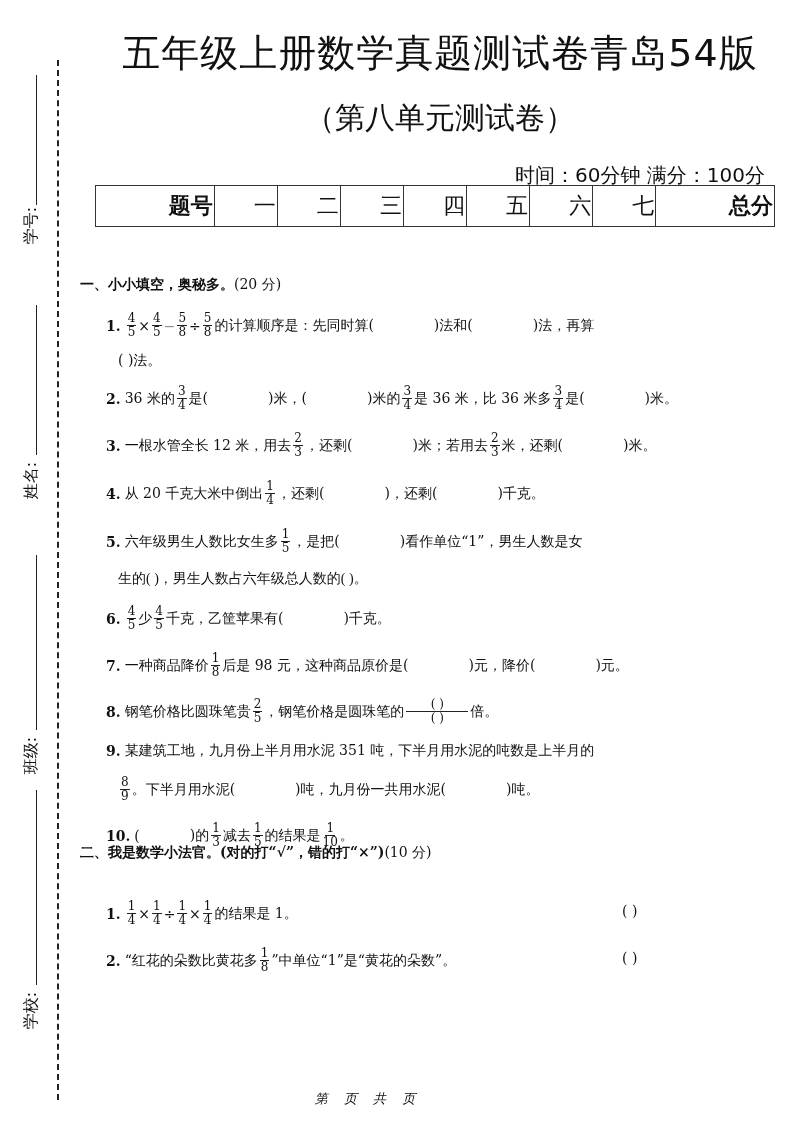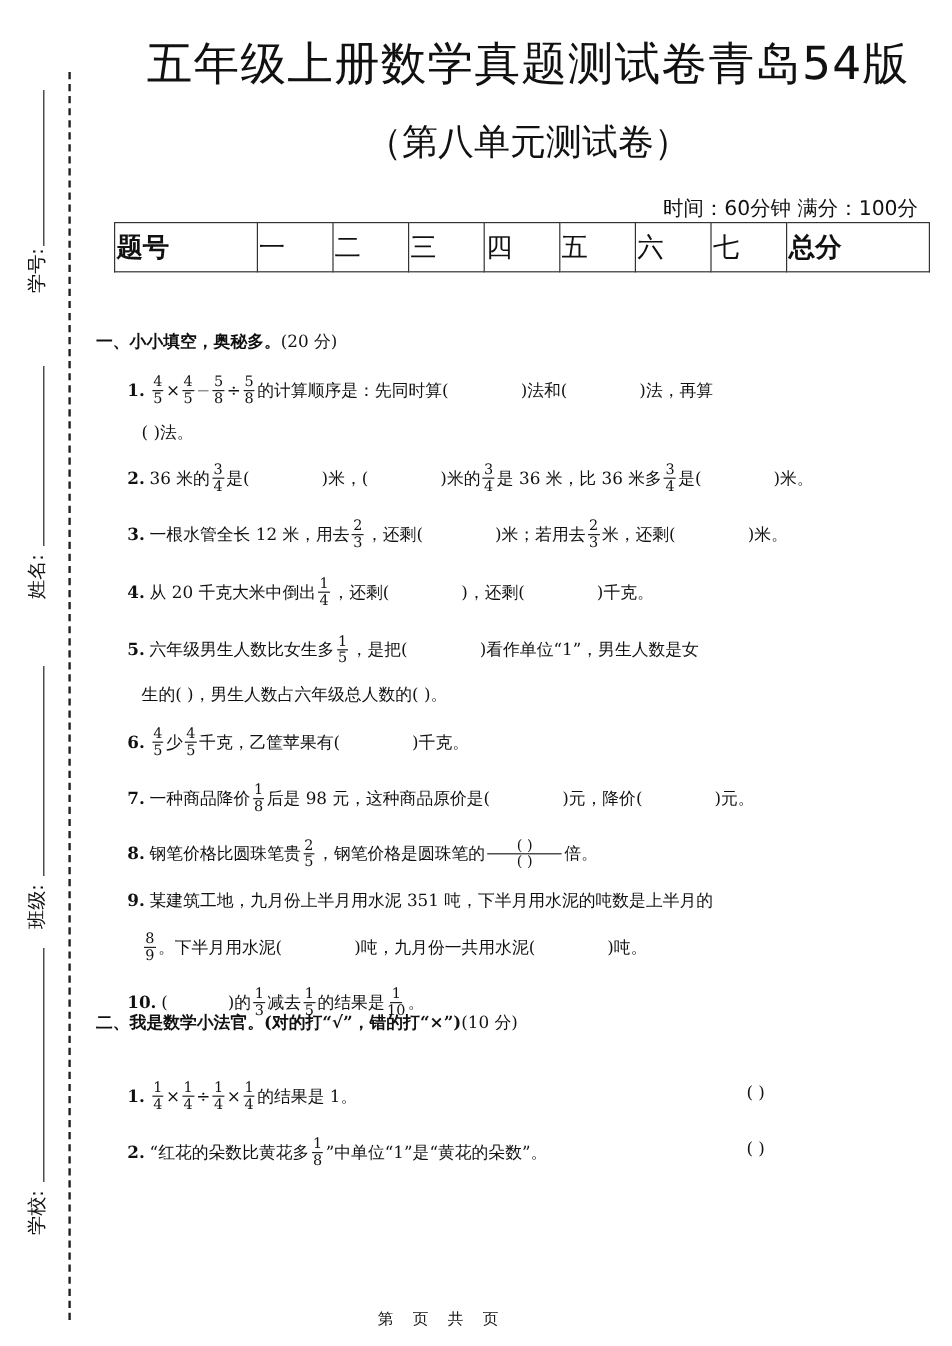--- a/index.html
+++ b/index.html
@@ -4,33 +4,33 @@
 <style>
   html, body { margin:0; padding:0; background:#fff; }
   body { width:793px; height:1122px; position:relative; overflow:hidden; font-family:"DejaVu Sans", sans-serif; color:#111; }
   .sidebar { position:absolute; left:0; top:0; width:70px; height:1122px; }
   .dash-line { position:absolute; left:57px; top:60px; height:1040px; border-left:2px dashed #222; }
   .side-line { position:absolute; left:36px; width:1px; background:#222; }
   .side-label { position:absolute; left:12px; width:40px; height:50px; display:flex; align-items:center; justify-content:center; }
   .side-label span { transform:rotate(-90deg); white-space:nowrap; font-size:16px; font-family:"DejaVu Sans", sans-serif; }
   .title { position:absolute; left:100px; top:28px; width:680px; text-align:center; font-size:38px; font-weight:normal; letter-spacing:1px; font-family:"DejaVu Sans", sans-serif; }
   .subtitle { position:absolute; left:100px; top:98px; width:680px; text-align:center; font-size:30px; font-family:"DejaVu Sans", sans-serif; }
-  .meta { position:absolute; right:28px; top:162px; font-size:17px; }
+  .meta { position:absolute; right:28px; top:162px; font-size:20px; }
   table.score { position:absolute; left:95px; top:185px; width:680px; border-collapse:collapse; }
-  table.score td { border:1.5px solid #333; height:38px; text-align:left; font-size:22px; font-family:Liberation Sans, sans-serif; }
+  table.score td { border:1.5px solid #333; height:38px; text-align:right; font-size:22px; font-family:Liberation Sans, sans-serif; }
   table.score td.h { font-weight:bold; }
   .section { position:absolute; left:80px; font-size:14px; font-weight:bold; font-family:"DejaVu Serif", serif; }
   .section .pts { font-weight:normal; }
   .q { position:absolute; left:106px; font-size:14px; font-family:"DejaVu Serif", serif; white-space:nowrap; display:flex; align-items:center; }
   .q .num { font-weight:bold; margin-right:4px; }
   .frac { display:inline-flex; flex-direction:column; align-items:center; vertical-align:middle; font-size:12px; line-height:13px; margin:0 2px; }
   .frac .n { border-bottom:1px solid #222; padding:0 1px; }
   .blank { display:inline-block; width:60px; }
   .paren-ans { position:absolute; left:622px; font-size:14px; font-family:"DejaVu Serif", serif; }
-  .footer { position:absolute; left:0; width:736px; top:1090px; text-align:center; font-size:13px; letter-spacing:6px; }
+  .footer { position:absolute; left:0; width:736px; top:1090px; text-align:center; font-size:13px; letter-spacing:6px;font-style:italic; }
 </style>
 </head>
 <body>
 
 <div class="sidebar">
   <div class="dash-line"></div>
   <div class="side-line" style="top:75px;height:130px;"></div>
   <div class="side-label" style="top:200px;">
       <span>学号:</span>
     </div>
@@ -166,21 +166,21 @@
   <span class="num">5.</span>
   <span>六年级男生人数比女生多</span>
   <span class="frac">
       <span class="n">1</span>
       <span>5</span>
     </span>
   <span>，是把(</span>
     <span class="blank"></span>
   <span>)看作单位“1”，男生人数是女</span>
 </div>
-<div class="q" style="top:570px;left:118px;">
+<div class="q" style="top:570px;left:118px;font-family:Liberation Serif, serif;">
     <span>生的(          )，男生人数占六年级总人数的(          )。</span>
   </div>
 
 <div class="q" style="top:605px;">
   <span class="num">6.</span>
   <span class="frac">
       <span class="n">4</span>
       <span>5</span>
     </span>
   <span>少</span>

